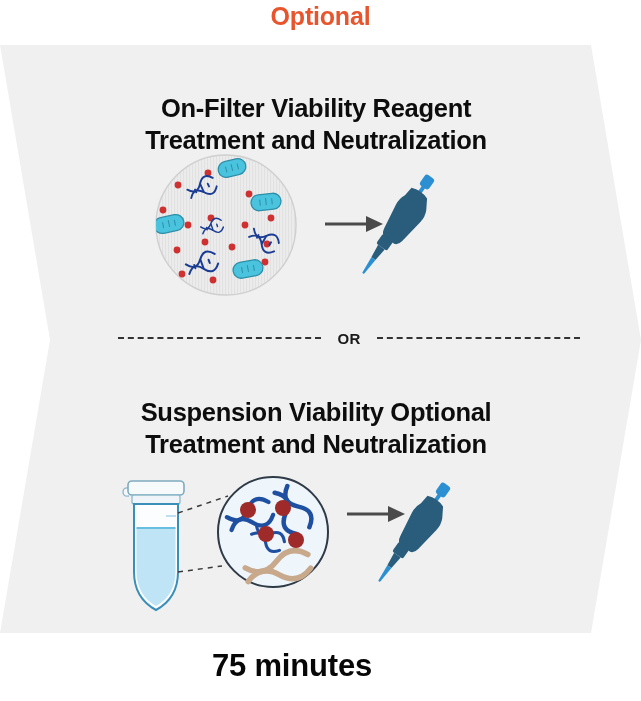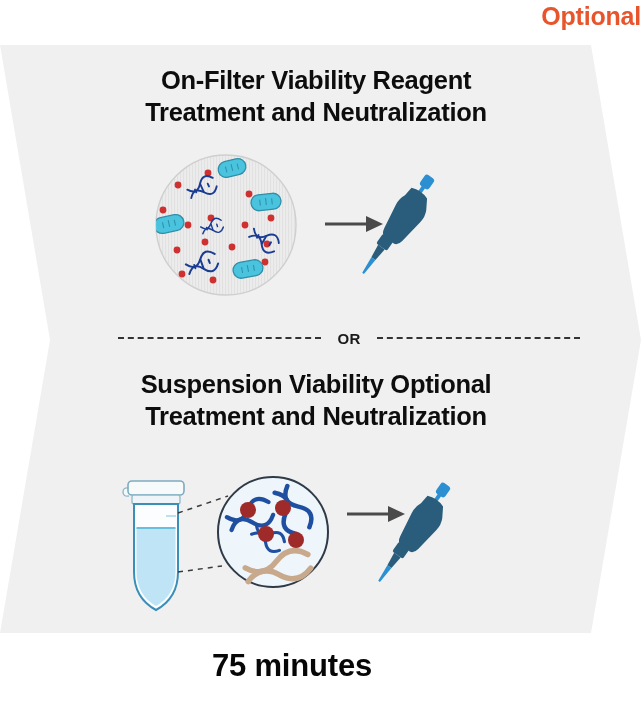--- a/index.html
+++ b/index.html
@@ -8,21 +8,21 @@
     background:#ffffff;
     font-family:"Liberation Sans", sans-serif;
     overflow:hidden;
     position:relative;
   }
   #stage{position:absolute;left:0;top:0;width:641px;height:701px;}
 
   
   .optional-label{
     position:absolute;left:0;top:2px;width:641px;
-    text-align:right;
+    text-align:center;
     font-size:25px;font-weight:bold;
     letter-spacing:-0.2px;
     color:#e8552d;
   }
 
   
   .banner{
     position:absolute;left:0;top:45px;
     width:641px;height:588px;
     background:#f0f0f0;
@@ -34,20 +34,21 @@
   .step-title{
     position:absolute;
     text-align:center;
     color:#0d0d0d;
     font-size:25.5px;
     font-weight:bold;
     line-height:32px;
     letter-spacing:-0.3px;
     width:560px;
     left:36px;
+    margin-top:28px;
   }
   #title-top{top:64px;}
   #title-bottom{top:368px;}
 
   
   .or-row{
     position:absolute;left:118px;top:328px;
     width:462px;height:20px;
     display:flex;align-items:center;gap:16px;
   }

